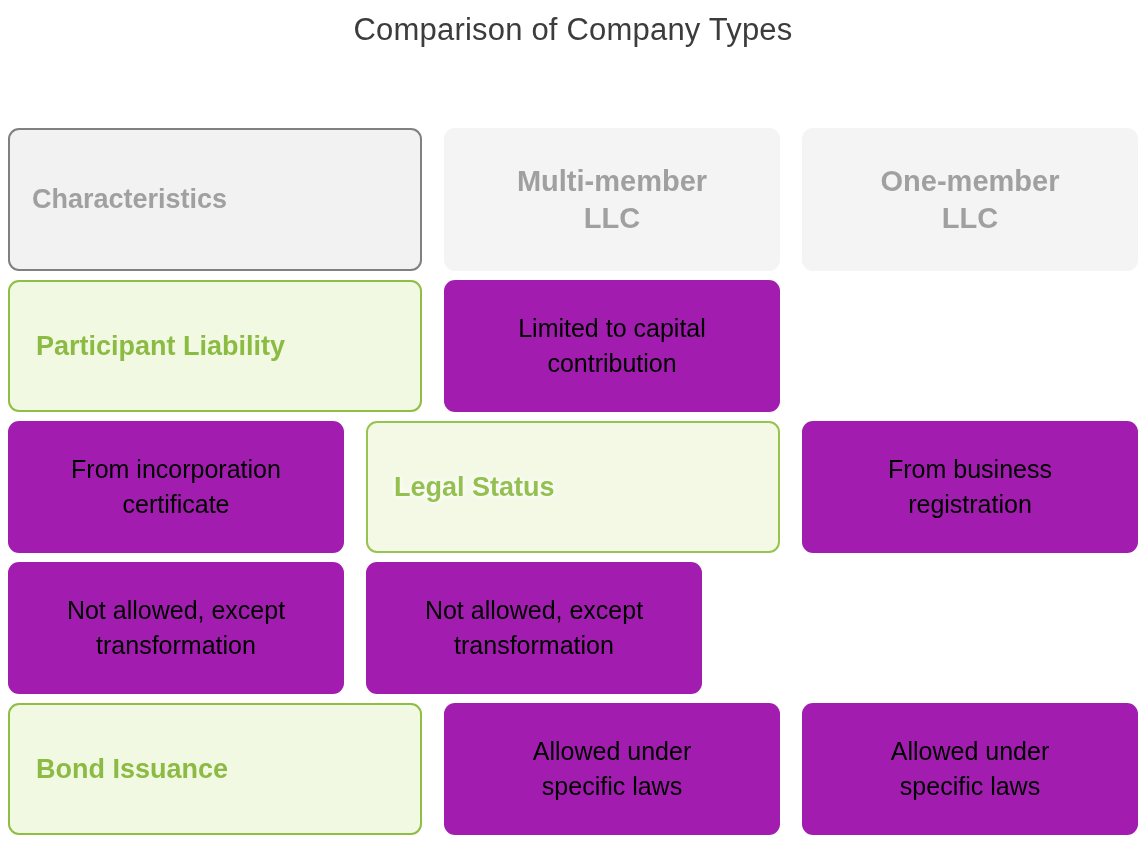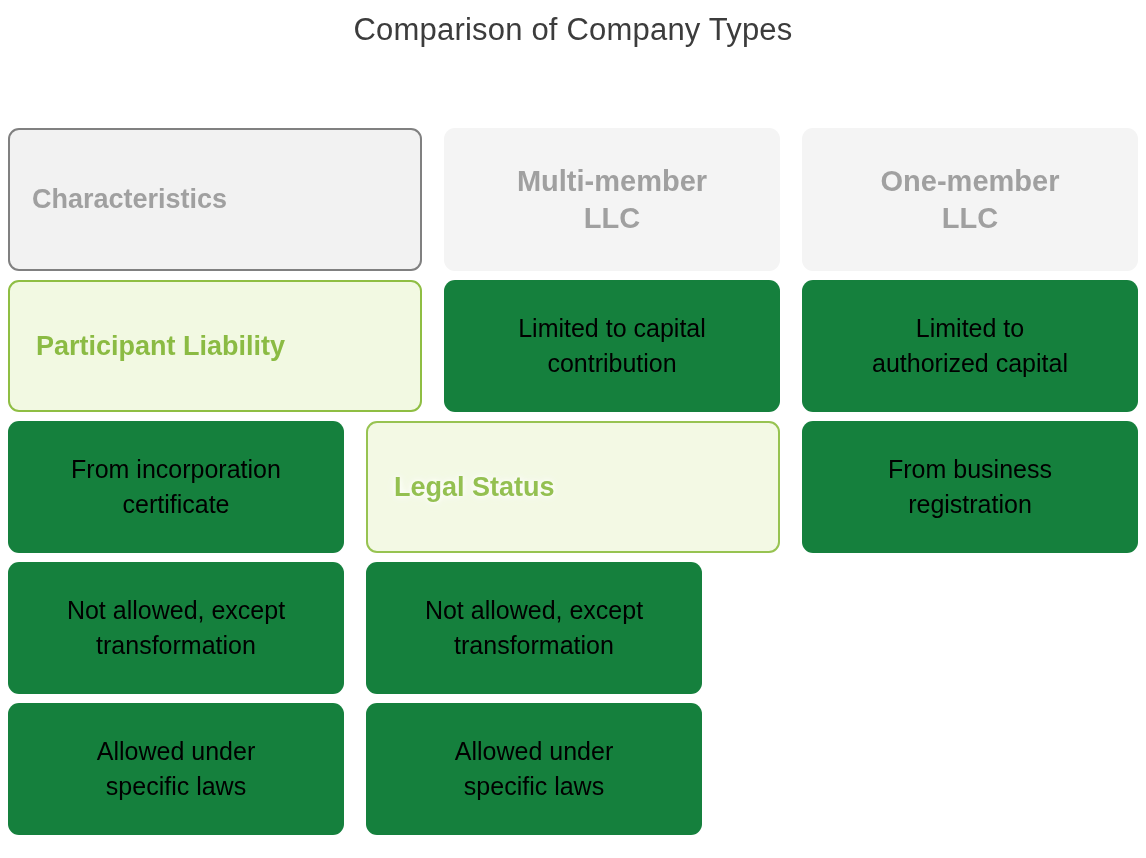--- a/index.html
+++ b/index.html
@@ -104,21 +104,21 @@
   .cell-char.glow {
     text-shadow:
       0 0 6px #ffffff,
       0 0 10px #ffffffcc,
       0 0 16px #fdfde8;
     opacity: 0.92;
   }
 
   
   .cell-value {
-    background: #15803d;
+    background: #a21caf;
     border: none;
     justify-content: center;
     text-align: center;
     color: #000000;
     font-size: 25px;
     font-weight: 400;
     line-height: 1.42;
     padding: 0 14px;
   }
 
@@ -161,26 +161,20 @@
     <div class="row row-body">
       <div class="cell col-char cell-char">
         <span>Participant Liability</span>
       </div>
       <div class="cell col-data cell-value">
         <span>
             <span>Limited to capital</span>
             <span>contribution</span>
           </span>
       </div>
-      <div class="cell col-data cell-value">
-        <span>
-            <span>Limited to</span>
-            <span>authorized capital</span>
-          </span>
-      </div>
     </div>
 
     <div class="row row-body">
       <div class="cell col-data cell-value">
         <span>
             <span>From incorporation</span>
             <span>certificate</span>
           </span>
       </div>
       <div class="cell col-char cell-char glow">
@@ -203,20 +197,23 @@
       </div>
       <div class="cell col-data cell-value">
         <span>
             <span>Not allowed, except</span>
             <span>transformation</span>
           </span>
       </div>
     </div>
 
     <div class="row row-body">
+      <div class="cell col-char cell-char">
+        <span>Bond Issuance</span>
+      </div>
       <div class="cell col-data cell-value">
         <span>
             <span>Allowed under</span>
             <span>specific laws</span>
           </span>
       </div>
       <div class="cell col-data cell-value">
         <span>
             <span>Allowed under</span>
             <span>specific laws</span>

